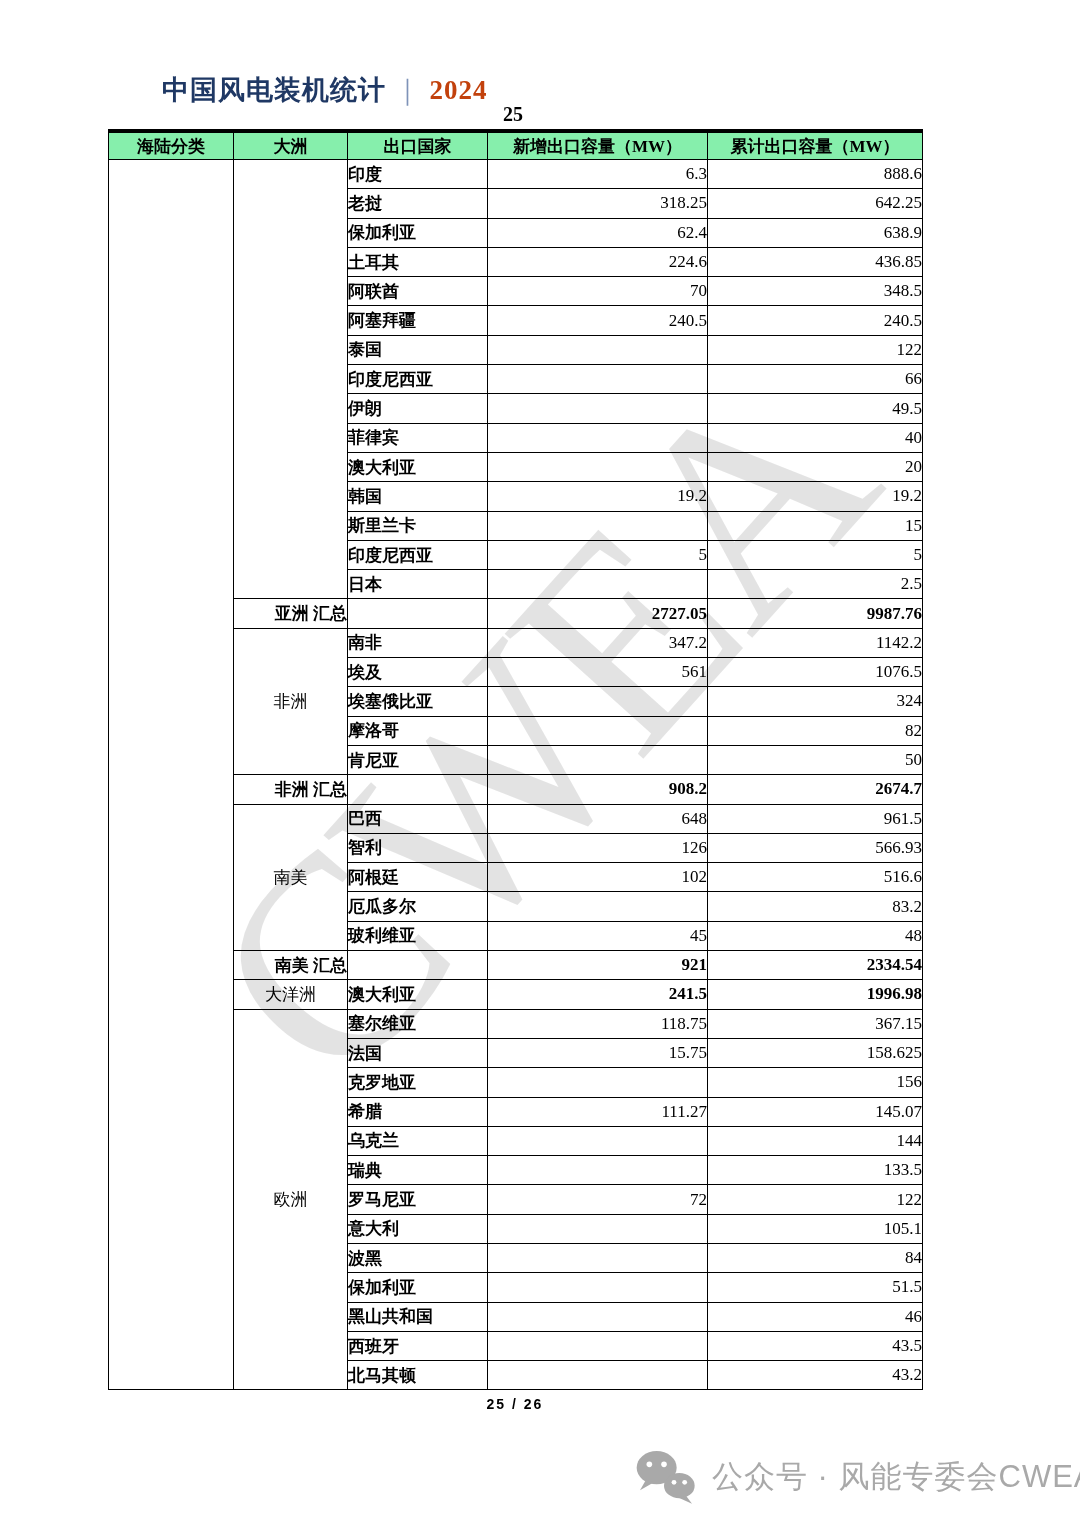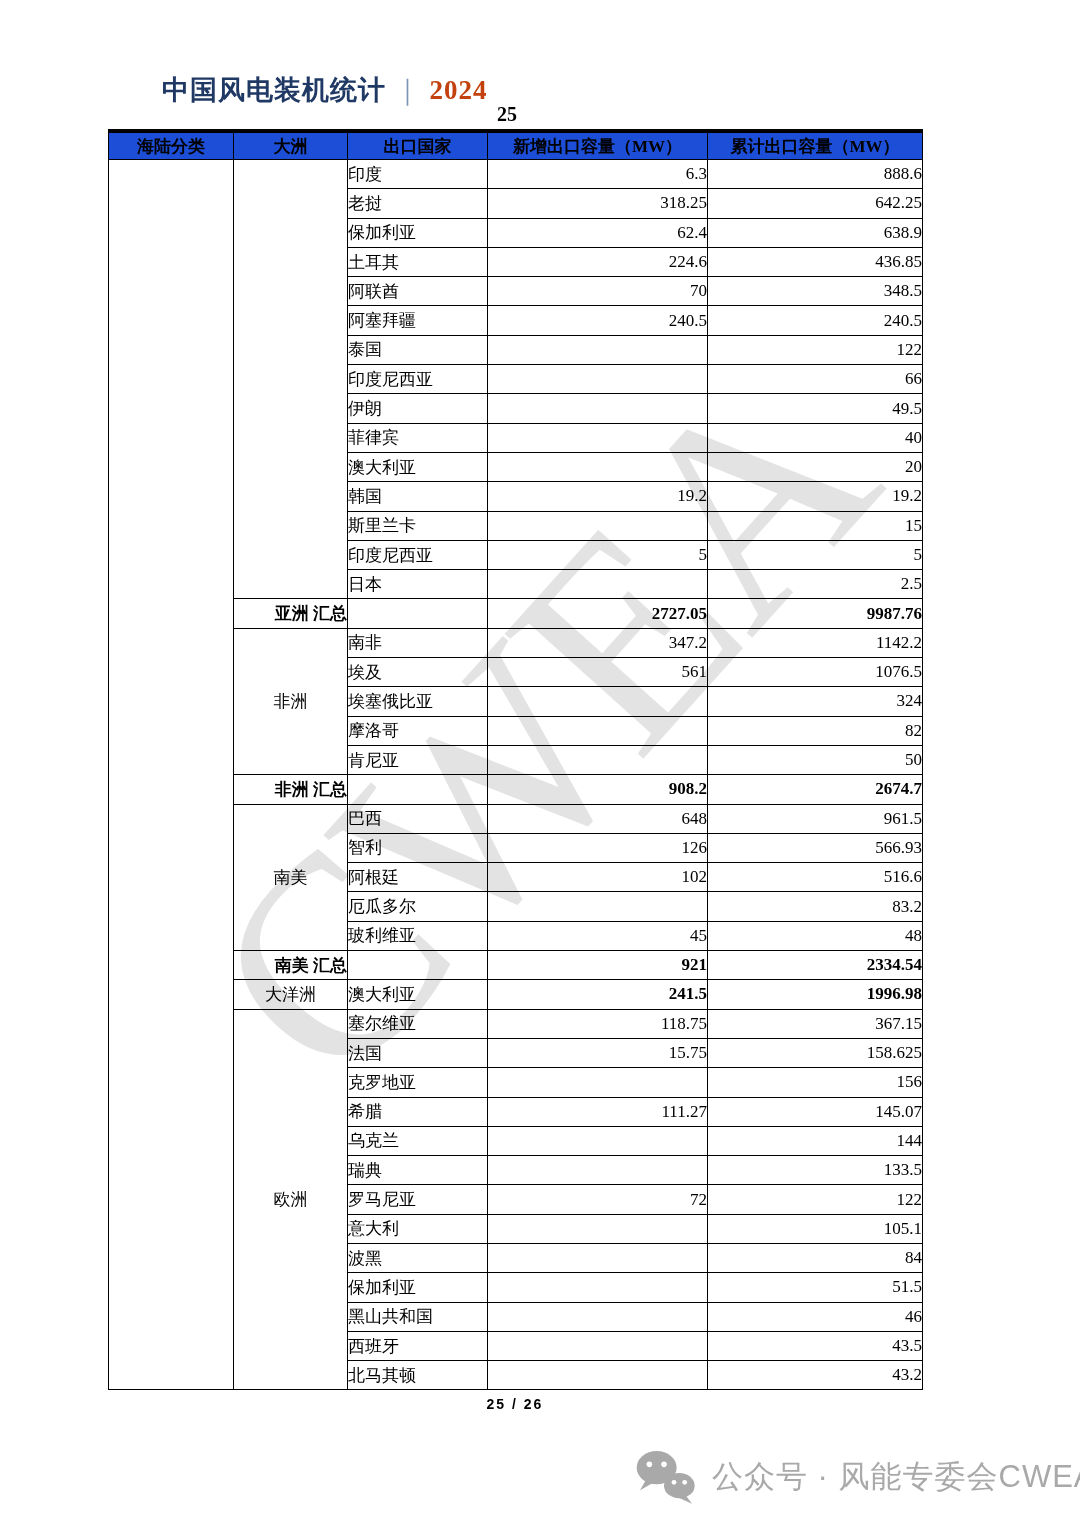--- a/index.html
+++ b/index.html
@@ -8,49 +8,49 @@
     font-family:"Liberation Serif","DejaVu Serif",serif;color:#000;
   }
   
   .doc-header{
     position:absolute;left:162px;top:72px;font-size:27px;font-weight:bold;
     color:#1f3864;letter-spacing:1px;white-space:nowrap;z-index:3;
   }
   .doc-header .sep{color:#7e93b8;font-weight:normal;margin:0 8px;}
   .doc-header .year{color:#c2410c;}
   .page-number-top{
-    position:absolute;left:100px;width:814px;top:103px;text-align:center;
+    position:absolute;left:106px;width:814px;top:103px;text-align:center;
     font-size:20px;font-weight:bold;z-index:3;
   }
   
   .watermark{
     position:absolute;left:120px;top:570px;width:840px;height:320px;
     display:flex;align-items:center;justify-content:center;
     transform:rotate(-48deg);
     font-size:285px;font-weight:normal;color:#c9c9c9;opacity:0.5;
     letter-spacing:-6px;z-index:1;user-select:none;white-space:nowrap;
     font-family:"Liberation Serif","DejaVu Serif",serif;
   }
   
   table.export{
     position:absolute;left:108px;top:129px;width:814px;z-index:2;
     border-collapse:collapse;table-layout:fixed;
     border:1px solid #000;border-top:4px solid #000;
     font-size:17px;
   }
   table.export th{
-    background:#1d4ed8;border:1px solid #000;height:26px;
+    background:#86efac;border:1px solid #000;height:26px;
     font-weight:bold;padding:0 2px;
     white-space:nowrap;overflow:hidden;
   }
   table.export td{
     border:1px solid #000;height:28.3px;padding:0;background:transparent;
     white-space:nowrap;overflow:hidden;vertical-align:middle;
   }
-  td.country{text-align:left;padding-left:9px;}
+  td.country{text-align:left;padding-left:9px;font-weight:bold;}
   td.num{text-align:right;padding-right:10px;}
   td.continent{text-align:center;font-weight:normal;}
   td.sum-label{text-align:right;font-weight:bold;}
   td.sealand{background:transparent;}
   td.b{font-weight:bold;}
   
   .page-indicator{
     position:absolute;left:108px;width:814px;top:1396px;text-align:center;
     font-family:"Liberation Sans","DejaVu Sans",sans-serif;
     font-size:14px;font-weight:bold;z-index:3;letter-spacing:2px;

